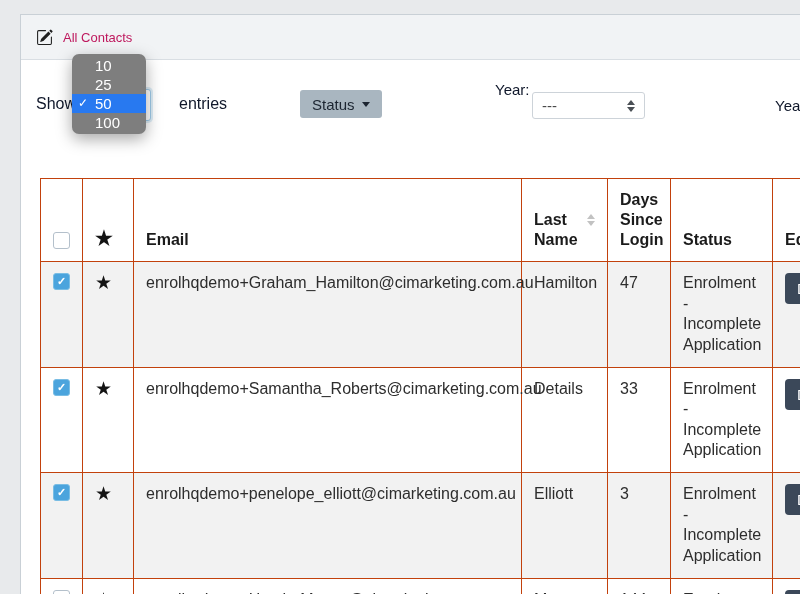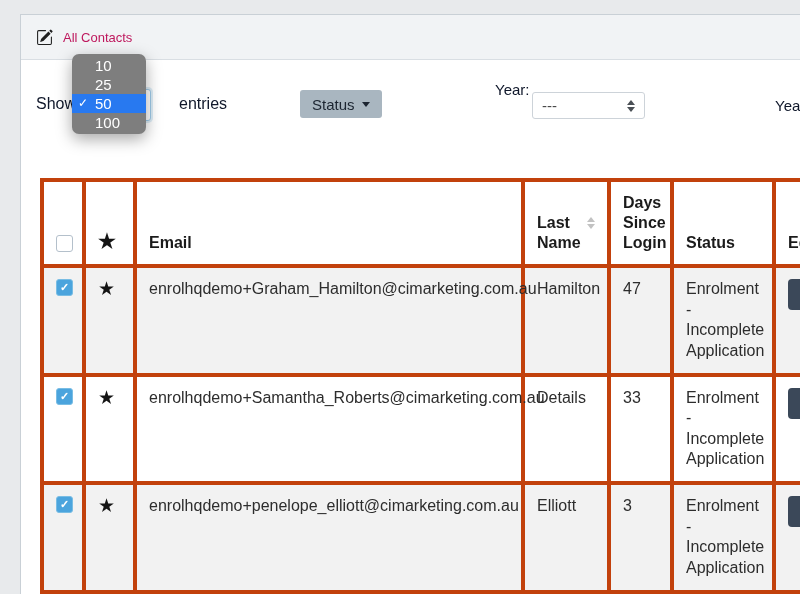--- a/index.html
+++ b/index.html
@@ -80,21 +80,21 @@
     color:#fff; font-size:15px;
     padding-left:23px; position:relative;
     cursor:default;
   }
   .popup-option.selected { background:#2879f0; }
   .popup-option .check { position:absolute; left:6px; font-size:12px; }
 
   
   .table-wrap { position:absolute; left:19px; top:163px; width:892px; }
   table { border-collapse:collapse; table-layout:fixed; width:892px; background:#fff; }
-  th, td { border:4px solid #c2410c; font-size:16px;margin-top:13px; }
+  th, td { border:1px solid #c2410c; font-size:16px;margin-top:13px; }
   thead tr { height:80px; }
   thead th {
     vertical-align:bottom; text-align:left;
     padding:11px 12px; font-weight:bold; color:#1b1b1b;
     line-height:1.25; background:#fff;
   }
   tbody td { vertical-align:top; padding:11px 12px; line-height:1.29; color:#2d2d2d; }
   tbody tr:nth-child(odd) { background:#f2f2f2; }
   .col-check{width:42px;} .col-star{width:51px;} .col-email{width:388px;}
   .col-last{width:86px;} .col-days{width:63px;} .col-status{width:102px;} .col-edit{width:160px;}

